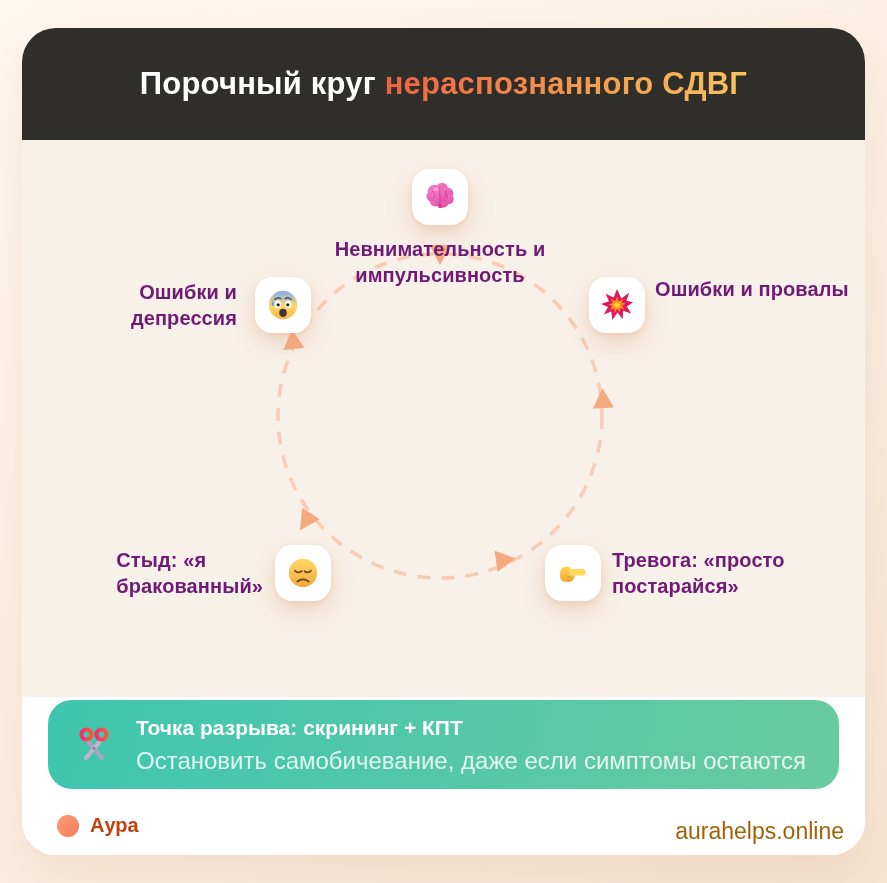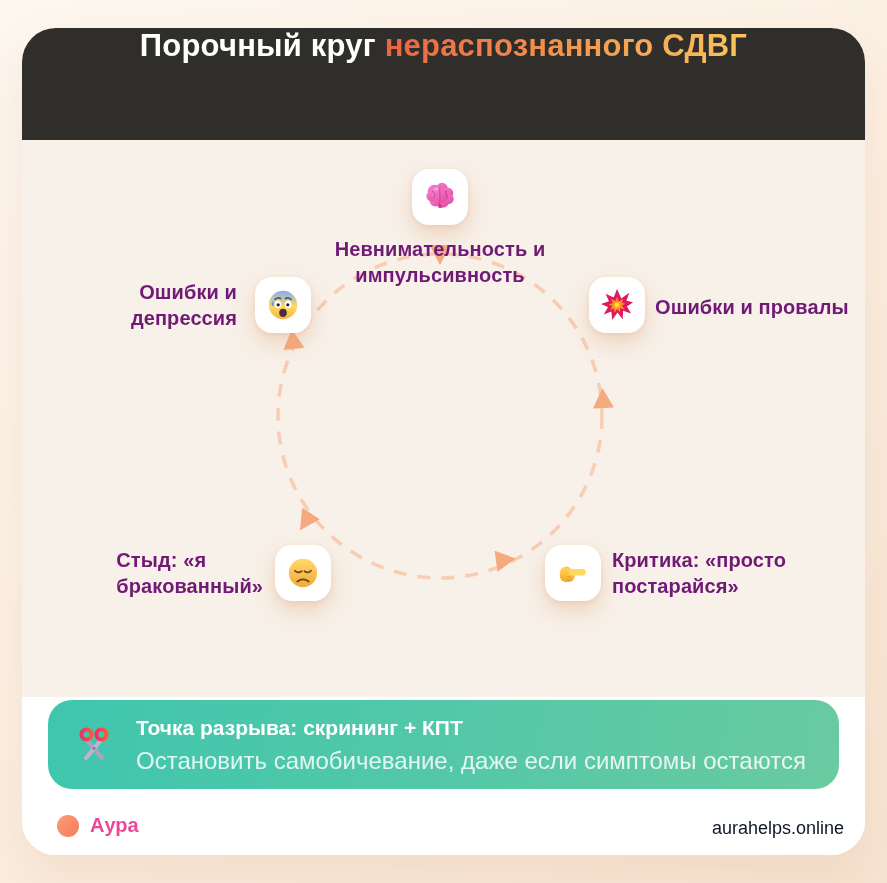--- a/index.html
+++ b/index.html
@@ -12,21 +12,21 @@
   }
   .card{
     position:absolute;left:22px;top:28px;width:843px;height:827px;
     border-radius:34px;overflow:hidden;background:#ffffff;
     box-shadow:0 22px 45px rgba(205,150,110,.16);
     display:flex;flex-direction:column;
   }
   
   .card-header{
     height:112px;flex:0 0 112px;background:#2f2e2b;
-    display:flex;align-items:flex-start;justify-content:center;
+    display:flex;align-items:center;justify-content:center;
   }
   .title{font-size:31px;font-weight:bold;letter-spacing:.2px;color:#ffffff;white-space:nowrap;}
   .title .accent{
     background:linear-gradient(90deg,#ed6343 0%,#f49a4e 55%,#f9c45f 100%);
     -webkit-background-clip:text;background-clip:text;color:transparent;
   }
   
   .card-main{height:557px;flex:0 0 557px;background:#f8f1e9;position:relative;}
   .cycle-svg{position:absolute;left:0;top:0;}
   .tile{
@@ -38,38 +38,38 @@
     position:absolute;font-size:20px;font-weight:bold;color:#701a75;
     line-height:1.3;white-space:pre-line;letter-spacing:.1px;
   }
   .tile-brain{left:390px;top:29px;}
   .tile-fear{left:233px;top:137px;}
   .tile-collision{left:567px;top:137px;}
   .tile-sad{left:253px;top:405px;}
   .tile-point{left:523px;top:405px;}
   .nlabel-top{left:288px;top:96px;width:260px;text-align:center;}
   .nlabel-left{right:628px;top:139px;text-align:right;}
-  .nlabel-right{left:633px;top:154px;}
+  .nlabel-right{left:633px;top:136px;}
   .nlabel-bl{right:602px;top:407px;}
   .nlabel-br{left:590px;top:407px;}
   
   .card-bottom{flex:1;background:#ffffff;position:relative;}
   .banner{
     position:absolute;left:26px;top:3px;width:791px;height:89px;border-radius:24px;
     background:linear-gradient(100deg,#3fc6ae 0%,#55c8a7 55%,#69cba0 100%);
     display:flex;align-items:center;padding:1px 0 0 26px;box-sizing:border-box;color:#fff;
   }
   .banner-icon{flex:0 0 40px;width:40px;height:40px;margin-right:22px;}
   .banner-title{font-size:21px;font-weight:bold;margin:0 0 7px 0;}
   .banner-sub{font-size:24px;color:rgba(255,255,255,.84);}
   .brand-row{position:absolute;left:35px;top:117px;display:flex;align-items:center;}
   .brand-dot{width:22px;height:22px;border-radius:50%;
     background:linear-gradient(135deg,#fb9d75 0%,#f87a5c 100%);margin-right:11px;}
-  .brand-name{font-size:20px;font-weight:bold;color:#ec4899;}
-  .site{position:absolute;right:21px;top:121px;font-size:18px;color:#0f172a;}
+  .brand-name{font-size:20px;font-weight:bold;color:#c2410c;}
+  .site{position:absolute;right:21px;top:121px;font-size:23px;color:#a16207;}
 </style>
 </head>
 <body>
 
 <div class="card">
 
   <div class="card-header">
     <div class="title">
       <span>Порочный круг</span>
       <span> </span>
@@ -183,21 +183,21 @@
         </defs>
         <ellipse cx="11" cy="17" rx="6" ry="4.4" fill="url(#gh)" transform="rotate(-18 11 17)"></ellipse>
         <rect x="4.5" y="14.5" width="17.5" height="16" rx="7" fill="url(#gh)"></rect>
         <rect x="15" y="15.2" width="20" height="7.6" rx="3.8" fill="#ffd95e"></rect>
         <g fill="none" stroke="#e69a28" stroke-width="1.2" stroke-linecap="round" opacity=".8">
           <path d="M13,24 q2,1.2 4,0"></path>
             <path d="M13,28 q2,1.2 4,0"></path>
         </g>
       </svg>
     </div>
-    <div class="nlabel nlabel-br">Критика: «просто
+    <div class="nlabel nlabel-br">Тревога: «просто
 постарайся»</div>
 
   </div>
 
   <div class="card-bottom">
 
     <div class="banner">
       <svg class="banner-icon" viewBox="0 0 40 40">
         <defs>
           <linearGradient id="gsc" x1="0" y1="0" x2="1" y2="0">

